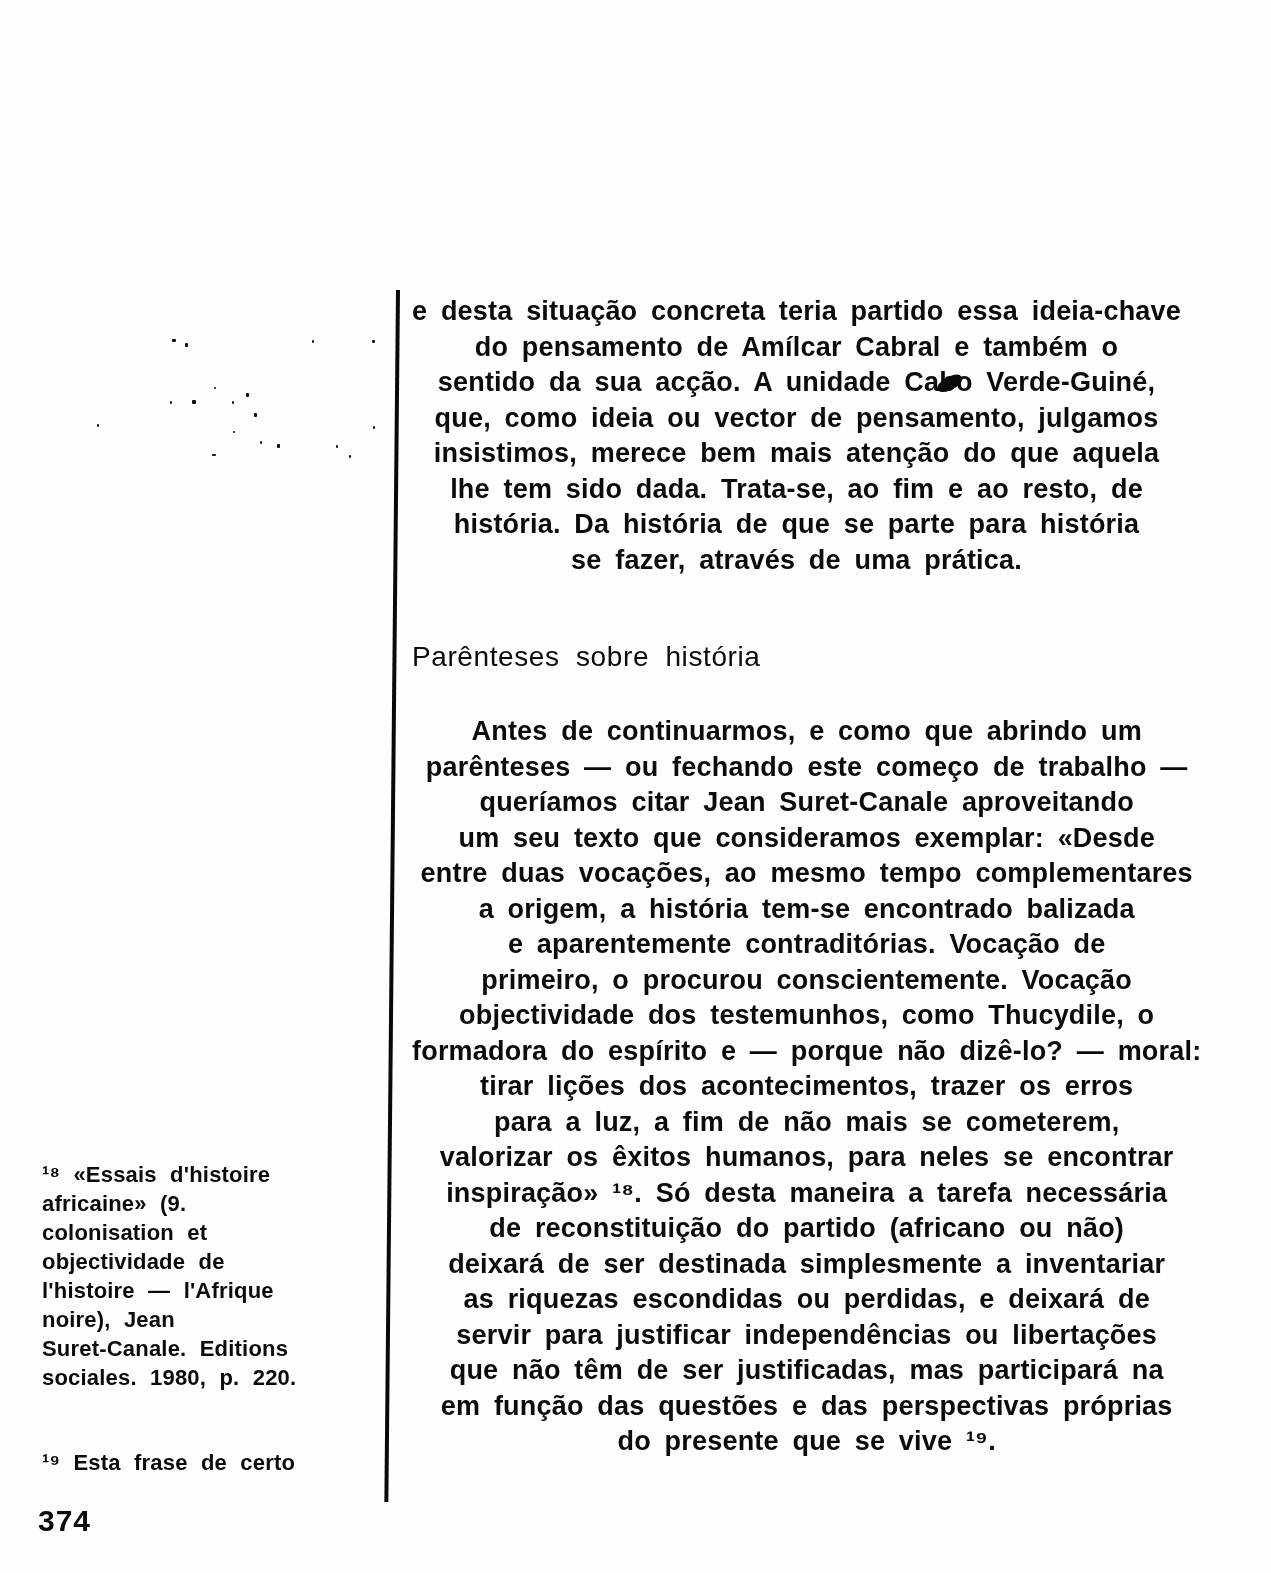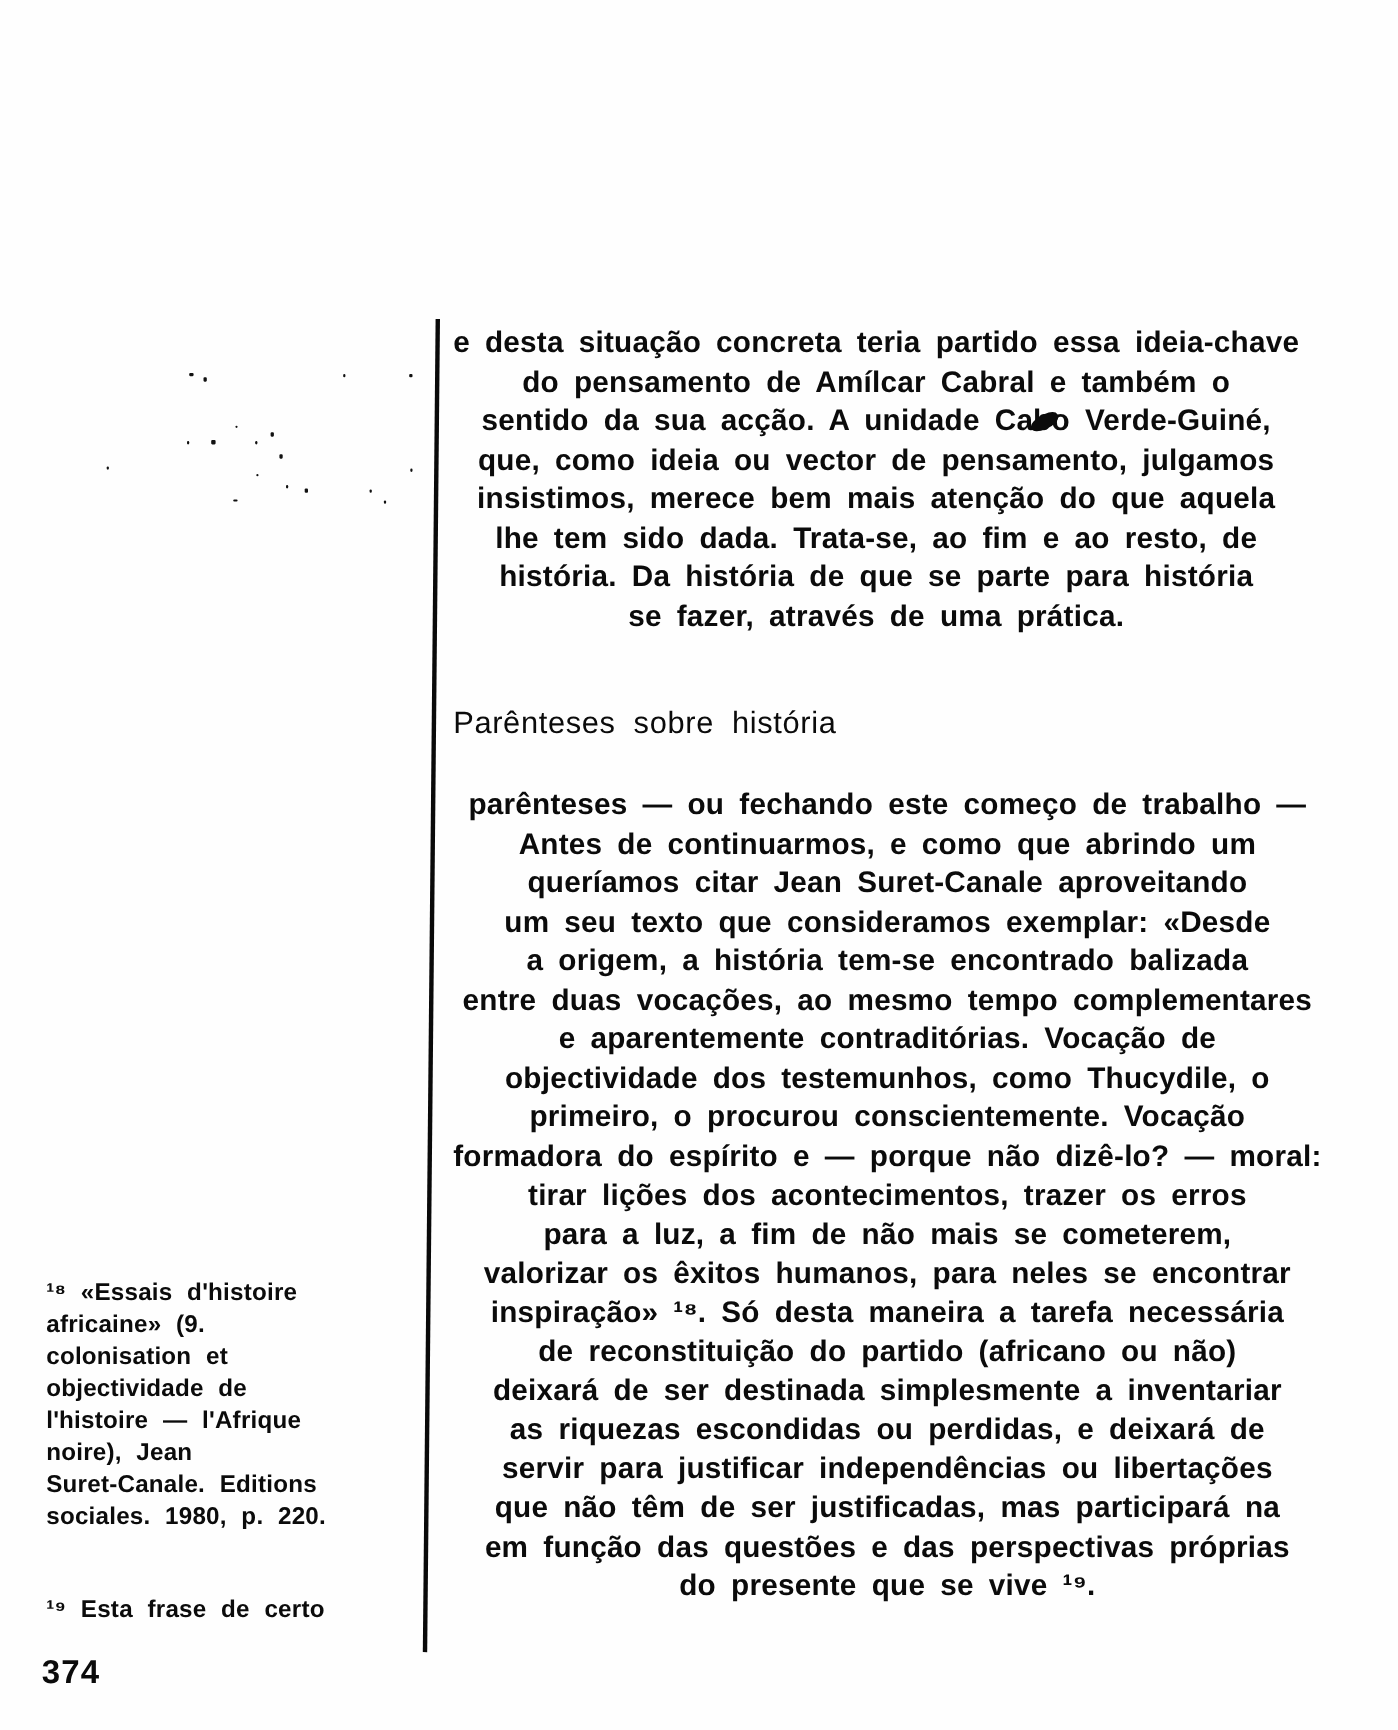--- a/index.html
+++ b/index.html
@@ -168,29 +168,29 @@
       <div class="line">que, como ideia ou vector de pensamento, julgamos</div>
       <div class="line">insistimos, merece bem mais atenção do que aquela</div>
       <div class="line">lhe tem sido dada. Trata-se, ao fim e ao resto, de</div>
       <div class="line">história. Da história de que se parte para história</div>
       <div class="line">se fazer, através de uma prática.</div>
     </div>
 
     <div class="heading">Parênteses sobre história</div>
 
     <div class="para p2">
+      <div class="line">Antes de continuarmos, e como que abrindo um</div>
       <div class="line">parênteses — ou fechando este começo de trabalho —</div>
-      <div class="line">Antes de continuarmos, e como que abrindo um</div>
       <div class="line">queríamos citar Jean Suret-Canale aproveitando</div>
       <div class="line">um seu texto que consideramos exemplar: «Desde</div>
+      <div class="line">entre duas vocações, ao mesmo tempo complementares</div>
       <div class="line">a origem, a história tem-se encontrado balizada</div>
-      <div class="line">entre duas vocações, ao mesmo tempo complementares</div>
       <div class="line">e aparentemente contraditórias. Vocação de</div>
+      <div class="line">primeiro, o procurou conscientemente. Vocação</div>
       <div class="line">objectividade dos testemunhos, como Thucydile, o</div>
-      <div class="line">primeiro, o procurou conscientemente. Vocação</div>
       <div class="line">formadora do espírito e — porque não dizê-lo? — moral:</div>
       <div class="line">tirar lições dos acontecimentos, trazer os erros</div>
       <div class="line">para a luz, a fim de não mais se cometerem,</div>
       <div class="line">valorizar os êxitos humanos, para neles se encontrar</div>
       <div class="line">inspiração» ¹⁸. Só desta maneira a tarefa necessária</div>
       <div class="line">de reconstituição do partido (africano ou não)</div>
       <div class="line">deixará de ser destinada simplesmente a inventariar</div>
       <div class="line">as riquezas escondidas ou perdidas, e deixará de</div>
       <div class="line">servir para justificar independências ou libertações</div>
       <div class="line">que não têm de ser justificadas, mas participará na</div>

